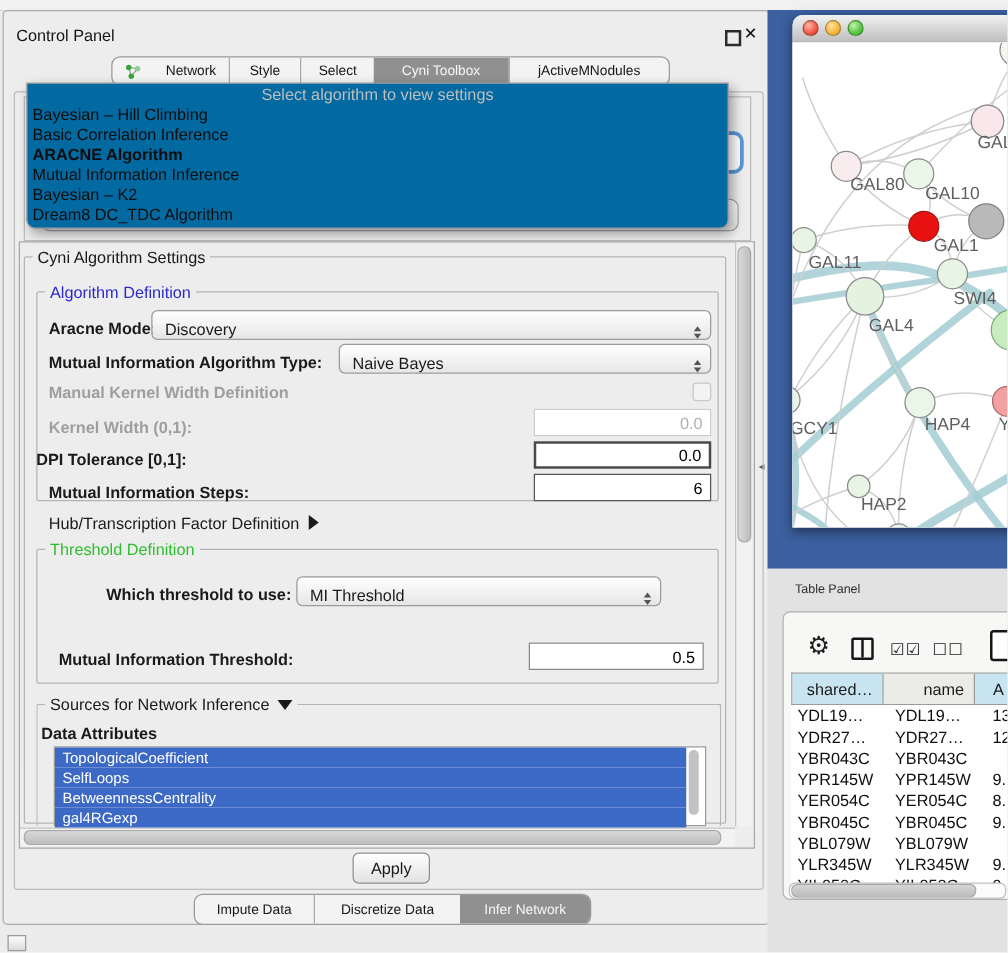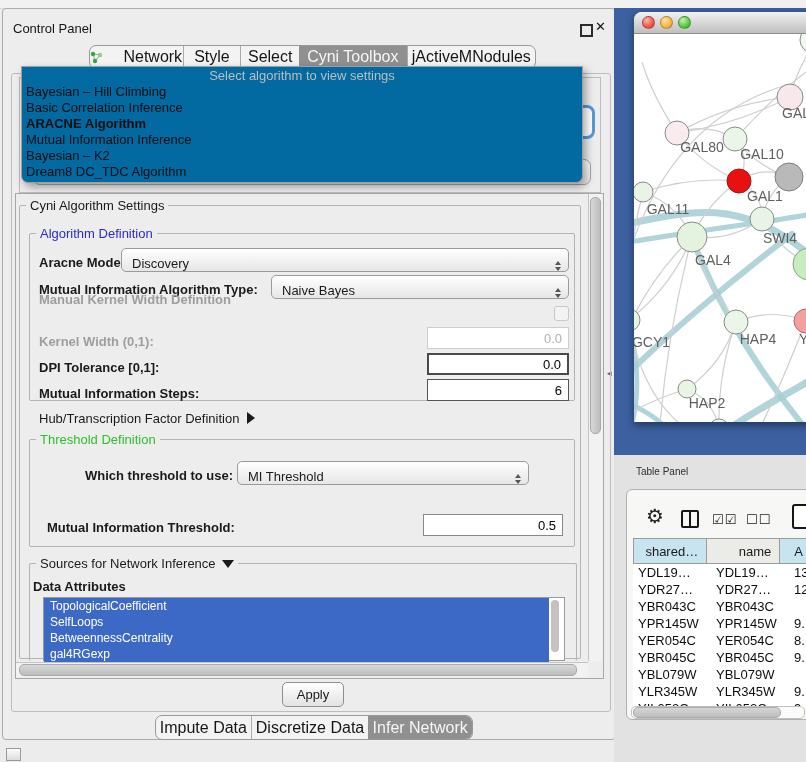--- a/index.html
+++ b/index.html
@@ -7,21 +7,21 @@
         font-family:"Liberation Sans","DejaVu Sans",sans-serif;font-size:13px;color:#1a1a1a}
   
   #cpanel{position:absolute;left:2px;top:8px;width:612px;height:730px;background:#ededed;
           border:1px solid #ababab;border-radius:4px}
   .cp-title{position:absolute;left:10px;top:12px;font-size:13px;color:#151515}
   .win-float{position:absolute;left:577px;top:15px;width:9px;height:9px;border:2px solid #2c2c2c}
   .win-close{position:absolute;left:592px;top:10px;font-size:13px;font-weight:bold;color:#111}
   
   .tabstrip{position:absolute;display:flex;background:#f3f3f3;border:1px solid #9a9a9a;border-radius:7px;overflow:hidden;height:22px}
   .tab{display:flex;align-items:center;justify-content:center;gap:20px;border-left:1px solid #ababab;
-       font-size:16px;color:#161616;cursor:default}
+       font-size:11px;color:#161616;cursor:default}
   .tab:first-child{border-left:none}
   .tab.sel{background:#909090;color:#f6f6f6;border-left:none}
   
   #alg-popup{position:absolute;left:18px;top:57px;width:560px;height:115px;background:#0369a1;
              border:1px solid #9e9e9e;border-radius:0 0 7px 7px;box-shadow:3px 4px 9px rgba(0,0,0,.35);z-index:30;overflow:hidden}
   .p-place{height:17px;line-height:17px;text-align:center;color:#bdbdbd}
   .pitem{height:16px;line-height:16px;padding-left:4px;color:#0d0d0d}
   .pitem.bold{font-weight:bold}
   
   .hid-grp{position:absolute;left:16px;top:68px;width:580px;height:114px;border:1px solid #bcbcbc;z-index:2}
@@ -174,25 +174,25 @@
         </span>
     </div>
     <div class="lb" style="left:36px;top:273px">Mutual Information Algorithm Type:</div>
     <div class="combo" style="left:268px;top:266px;width:298px">
       <span class="tx">Naive Bayes</span>
       <span class="spin">
           <i class="up"></i>
           <i class="dn"></i>
         </span>
     </div>
-    <div class="lb dis" style="left:36px;top:283px">Manual Kernel Width Definition</div>
+    <div class="lb dis" style="left:36px;top:297px">Manual Kernel Width Definition</div>
     <div class="chk" style="left:551px;top:297px"></div>
     <div class="lb dis" style="left:36px;top:325px">Kernel Width (0,1):</div>
     <div class="fld" style="left:424px;top:318px;width:142px;border:1px solid #cdcdcd;color:#b0b0b0">0.0</div>
-    <div class="lb" style="left:36px;top:351px">DPI Tolerance [0,1]:</div>
+    <div class="lb" style="left:26px;top:351px">DPI Tolerance [0,1]:</div>
     <div class="fld" style="left:424px;top:344px;width:142px;border:2px solid #4a4a4a;color:#000">0.0</div>
     <div class="lb" style="left:36px;top:377px">Mutual Information Steps:</div>
     <div class="fld" style="left:424px;top:370px;width:142px;border:1px solid #555;color:#000">6</div>
 
     <div class="lr" style="left:36px;top:402px">
       <span>Hub/Transcription Factor Definition</span><span class="tri-r"></span>
     </div>
 
     <div class="grp" style="left:26px;top:430px;width:544px;height:106px">
       <span class="gt" style="color:#2dbf2d">Threshold Definition</span>

